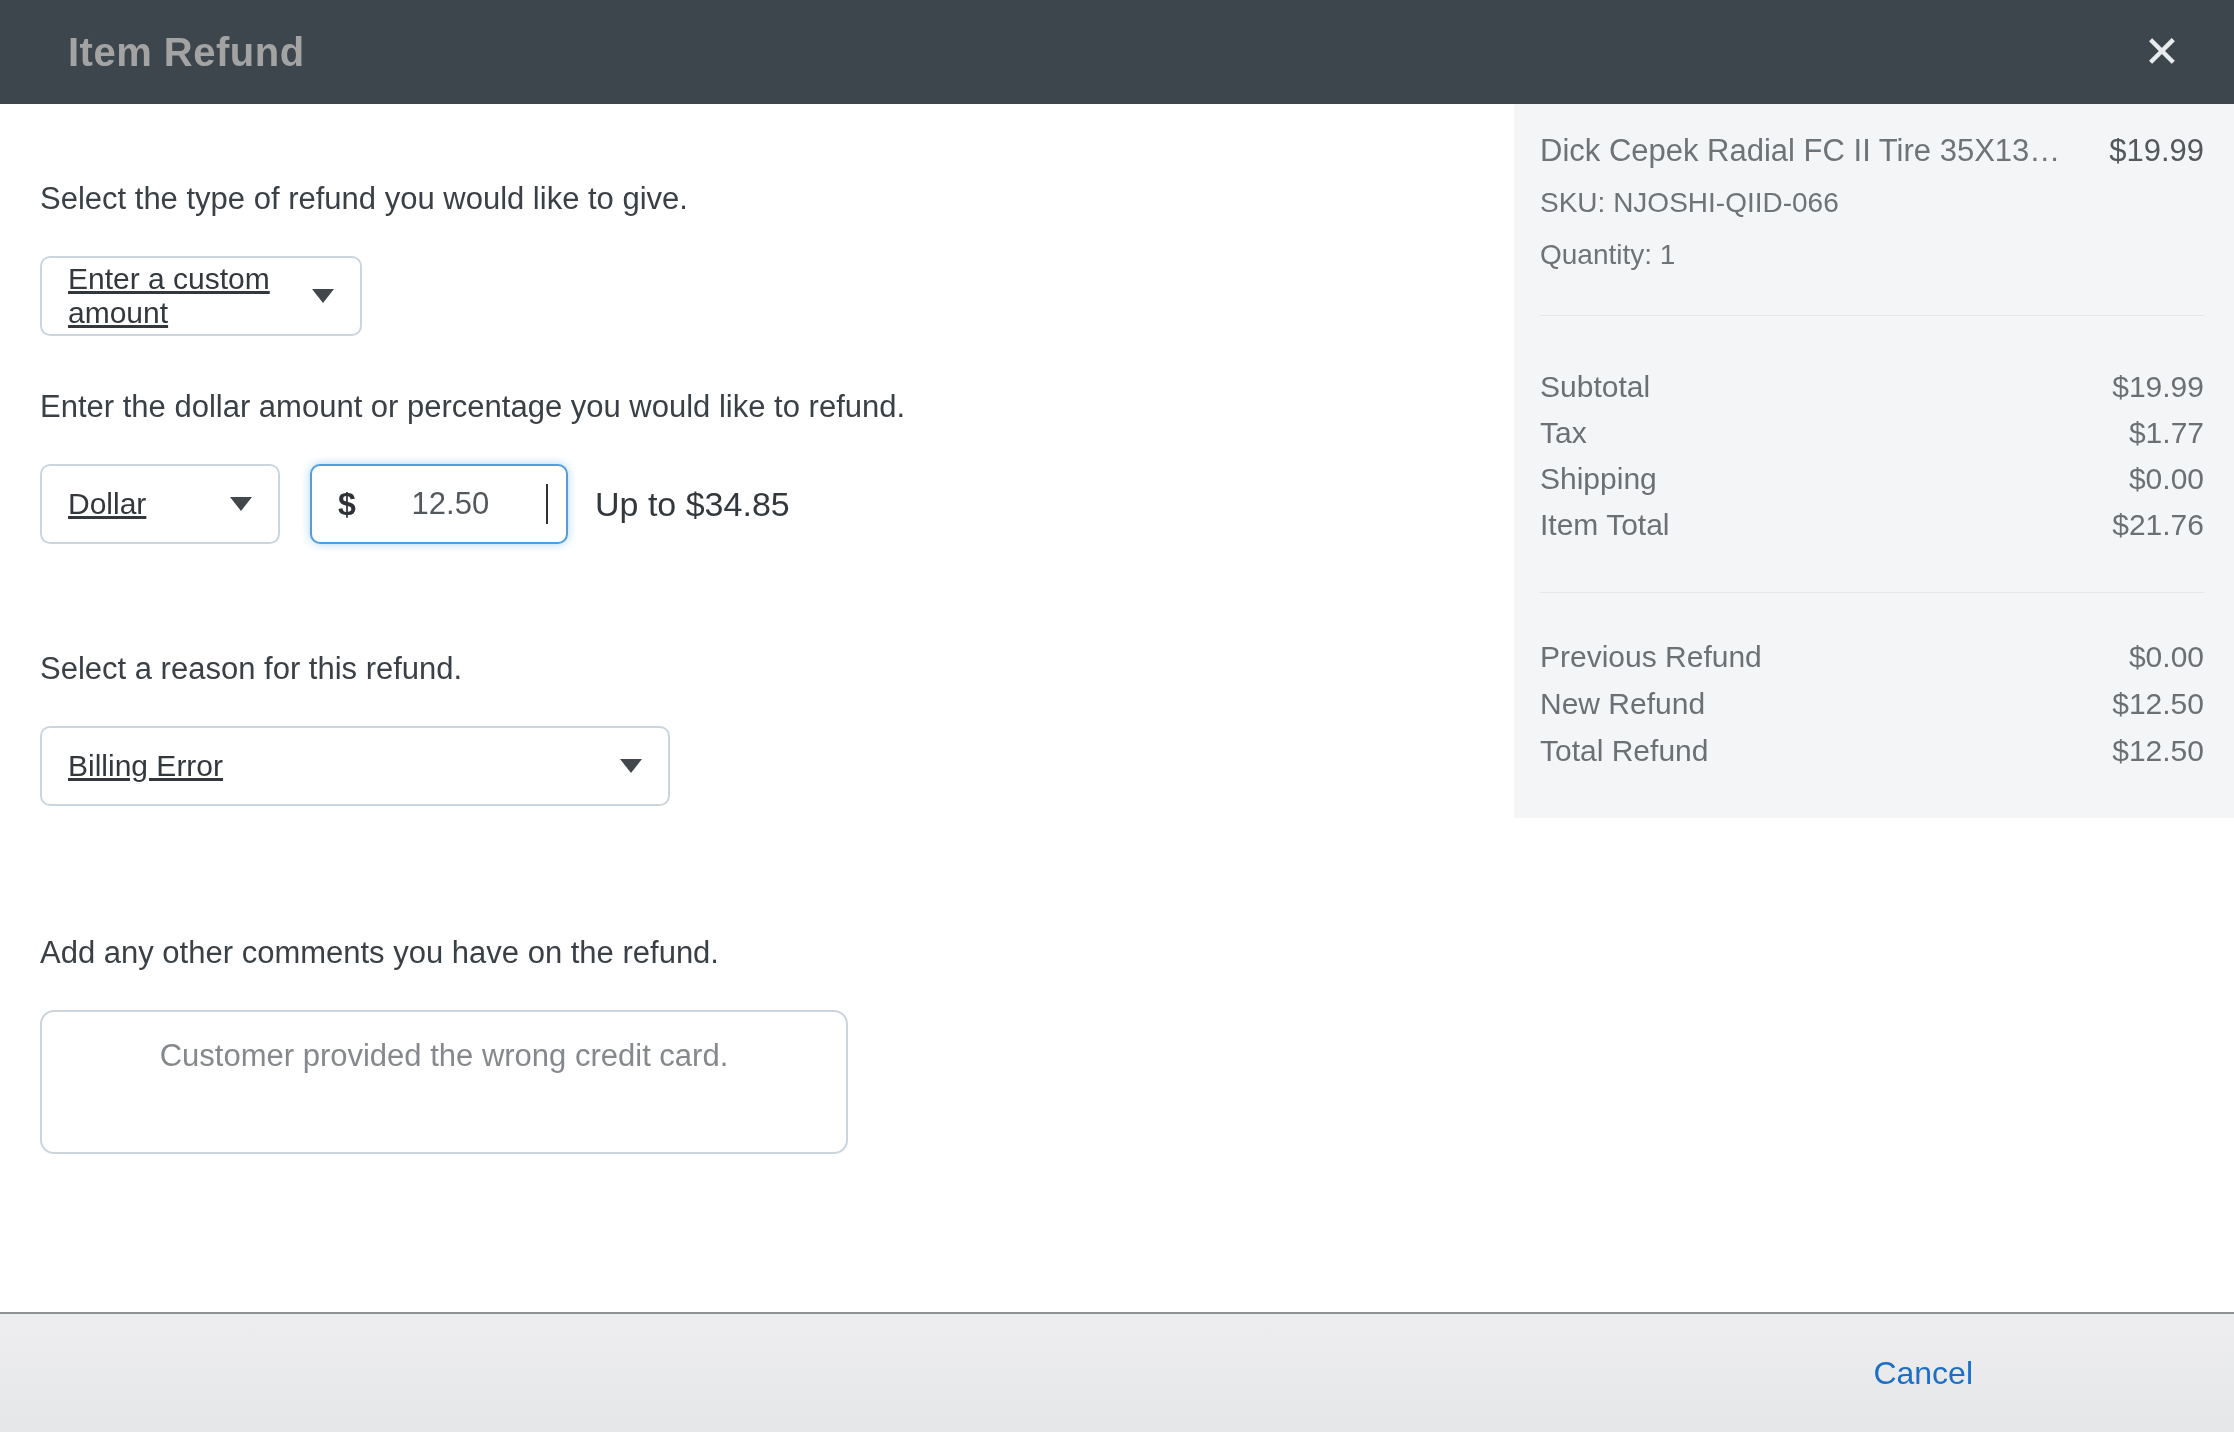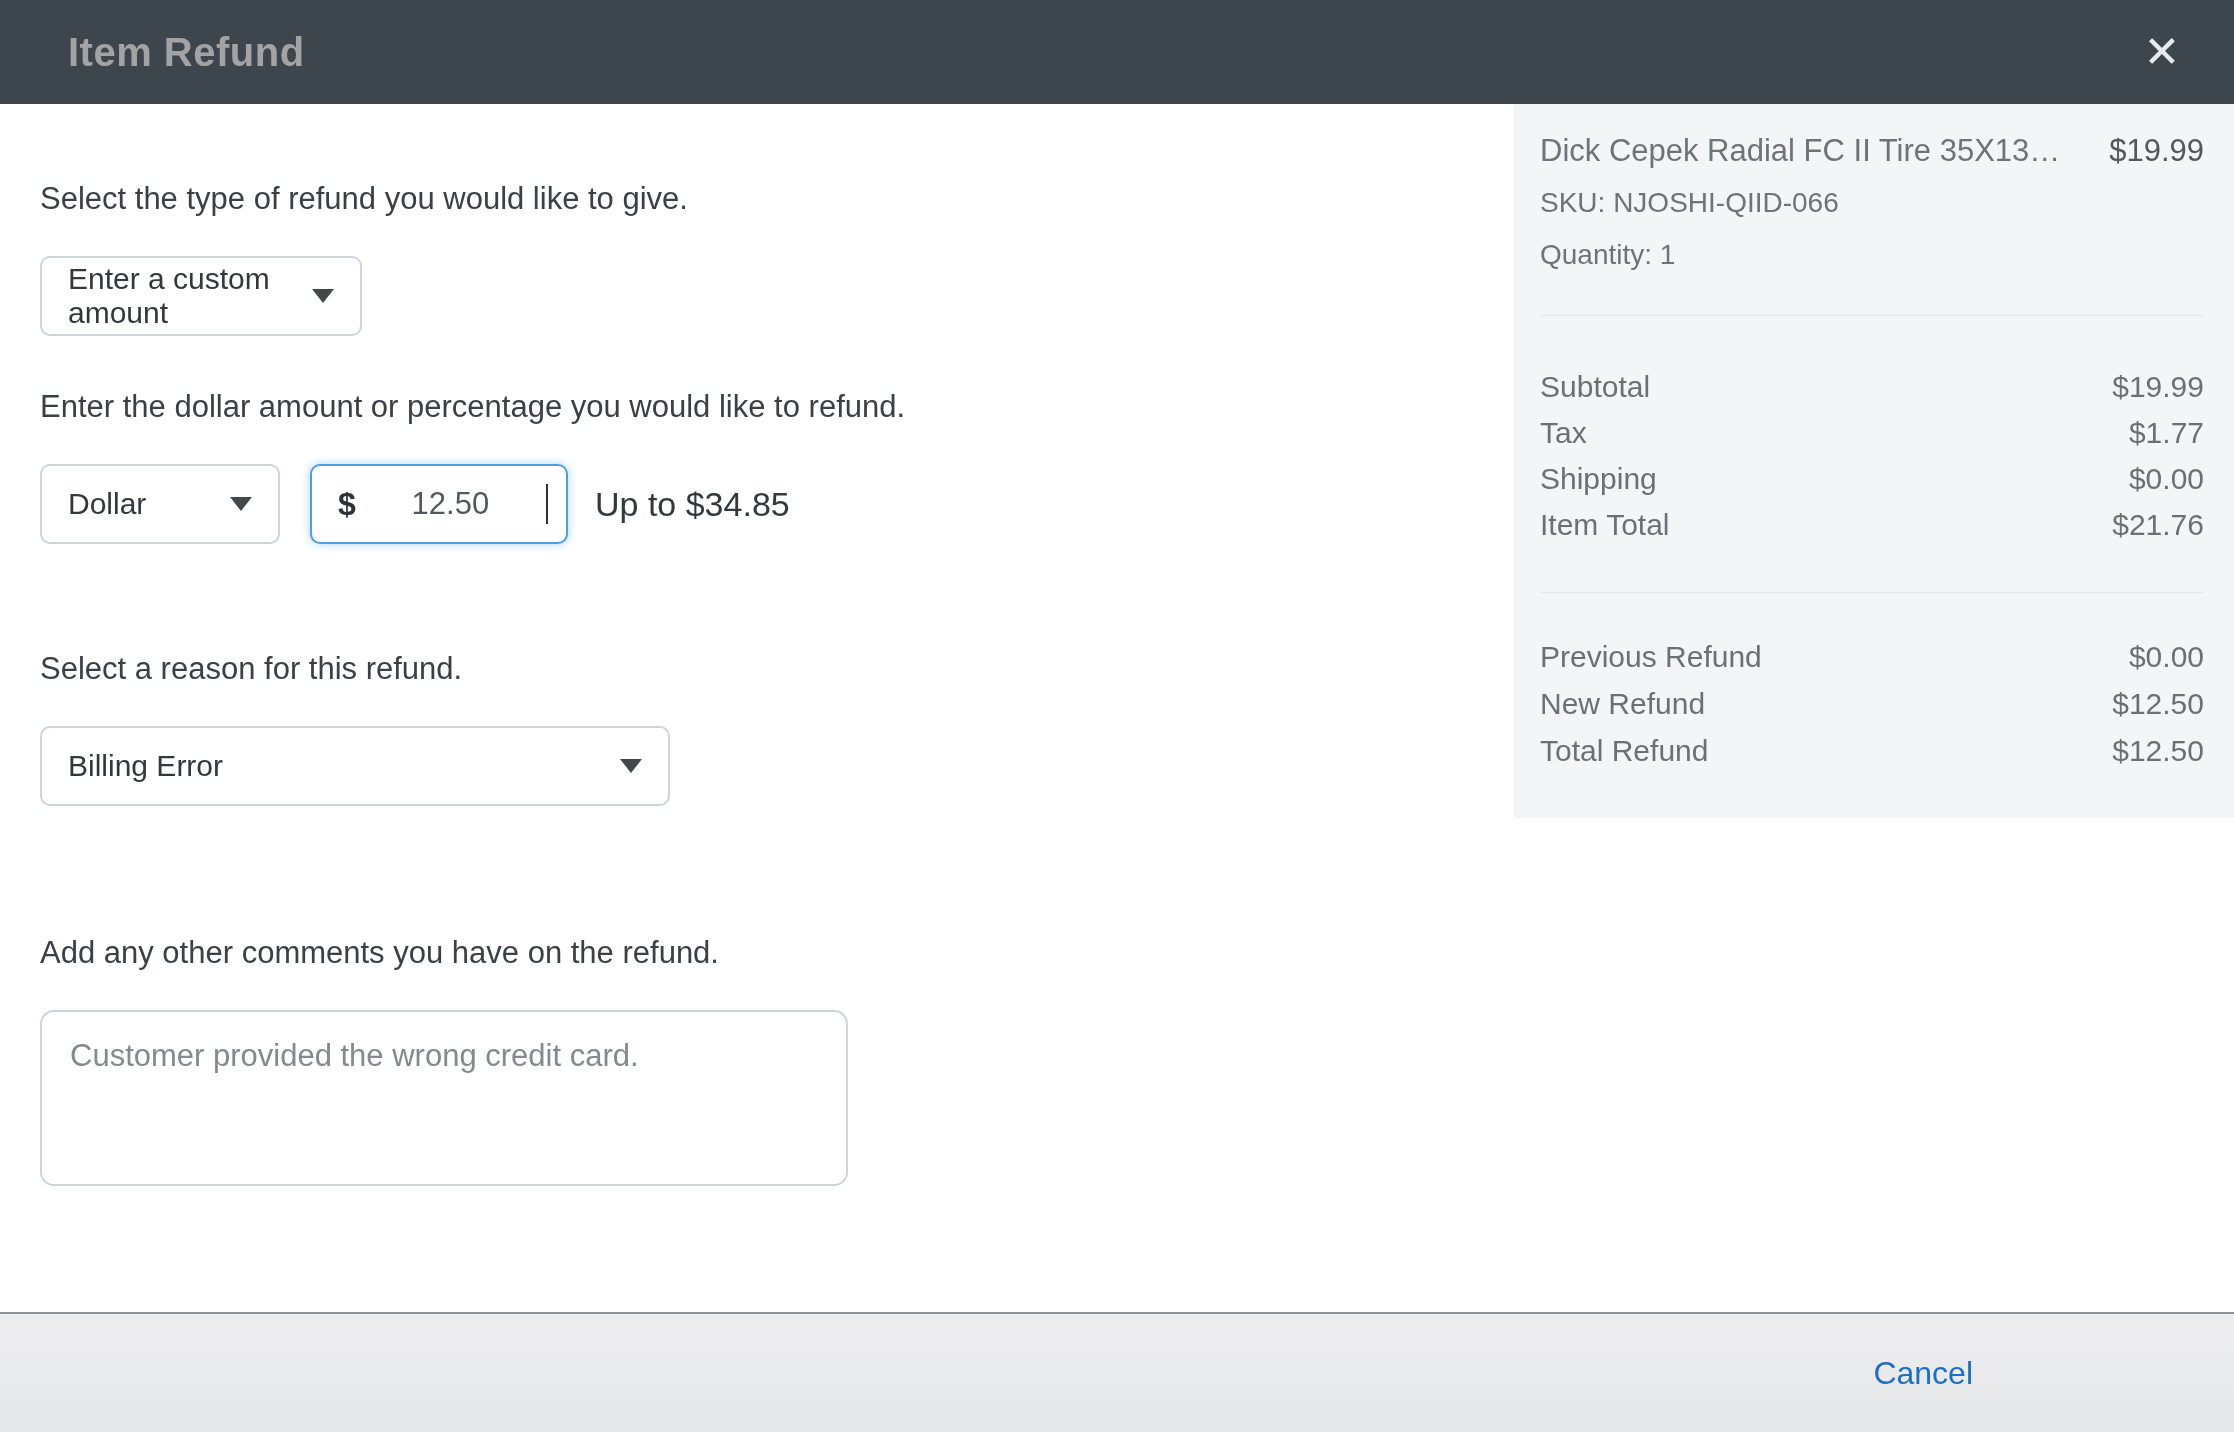--- a/index.html
+++ b/index.html
@@ -44,21 +44,21 @@
   .select-box {
     margin-top: 38px;
     height: 80px;
     border: 2px solid #ccd5dc; border-radius: 10px;
     background: #ffffff;
     display: flex; align-items: center;
     padding: 0 26px;
     font-size: 30px; color: #33383d;
     cursor: pointer;
   }
-  .select-box .select-value { flex: 1; }
+  .select-box .select-value { flex: 1; text-decoration: underline; }
   .chevron {
     width: 0; height: 0;
     border-left: 11px solid transparent;
     border-right: 11px solid transparent;
     border-top: 14px solid #42474c;
     margin-left: 16px;
   }
   .sel-type   { width: 322px; }
   .sel-unit   { width: 240px; margin-top: 0; }
   .sel-reason { width: 630px; }
@@ -87,27 +87,28 @@
     background: #2e3236; margin-left: 1px;
     animation: blink 1.1s steps(1) infinite;
   }
   @keyframes blink { 50% { opacity: 0; } }
 
   .amount-hint { margin-left: 27px; font-size: 34px; color: #33383d; }
 
   .comments-textarea {
     display: block;
     margin-top: 38px;
-    width: 808px; height: 176px;
+    width: 808px; height: 144px;
     border: 2px solid #ccd5dc; border-radius: 14px;
     padding: 26px 28px;
     font-family: "Liberation Sans", sans-serif;
     font-size: 31px; color: #85898d;
     resize: none; outline: none;
     background: #ffffff;
+    text-align: center;
   }
 
   
   .summary-pane { flex: 0 0 720px; width: 720px; }
   .summary-panel {
     background: #f4f5f7;
     height: 714px;
     padding: 0 30px 0 26px;
   }
   .product-row {

